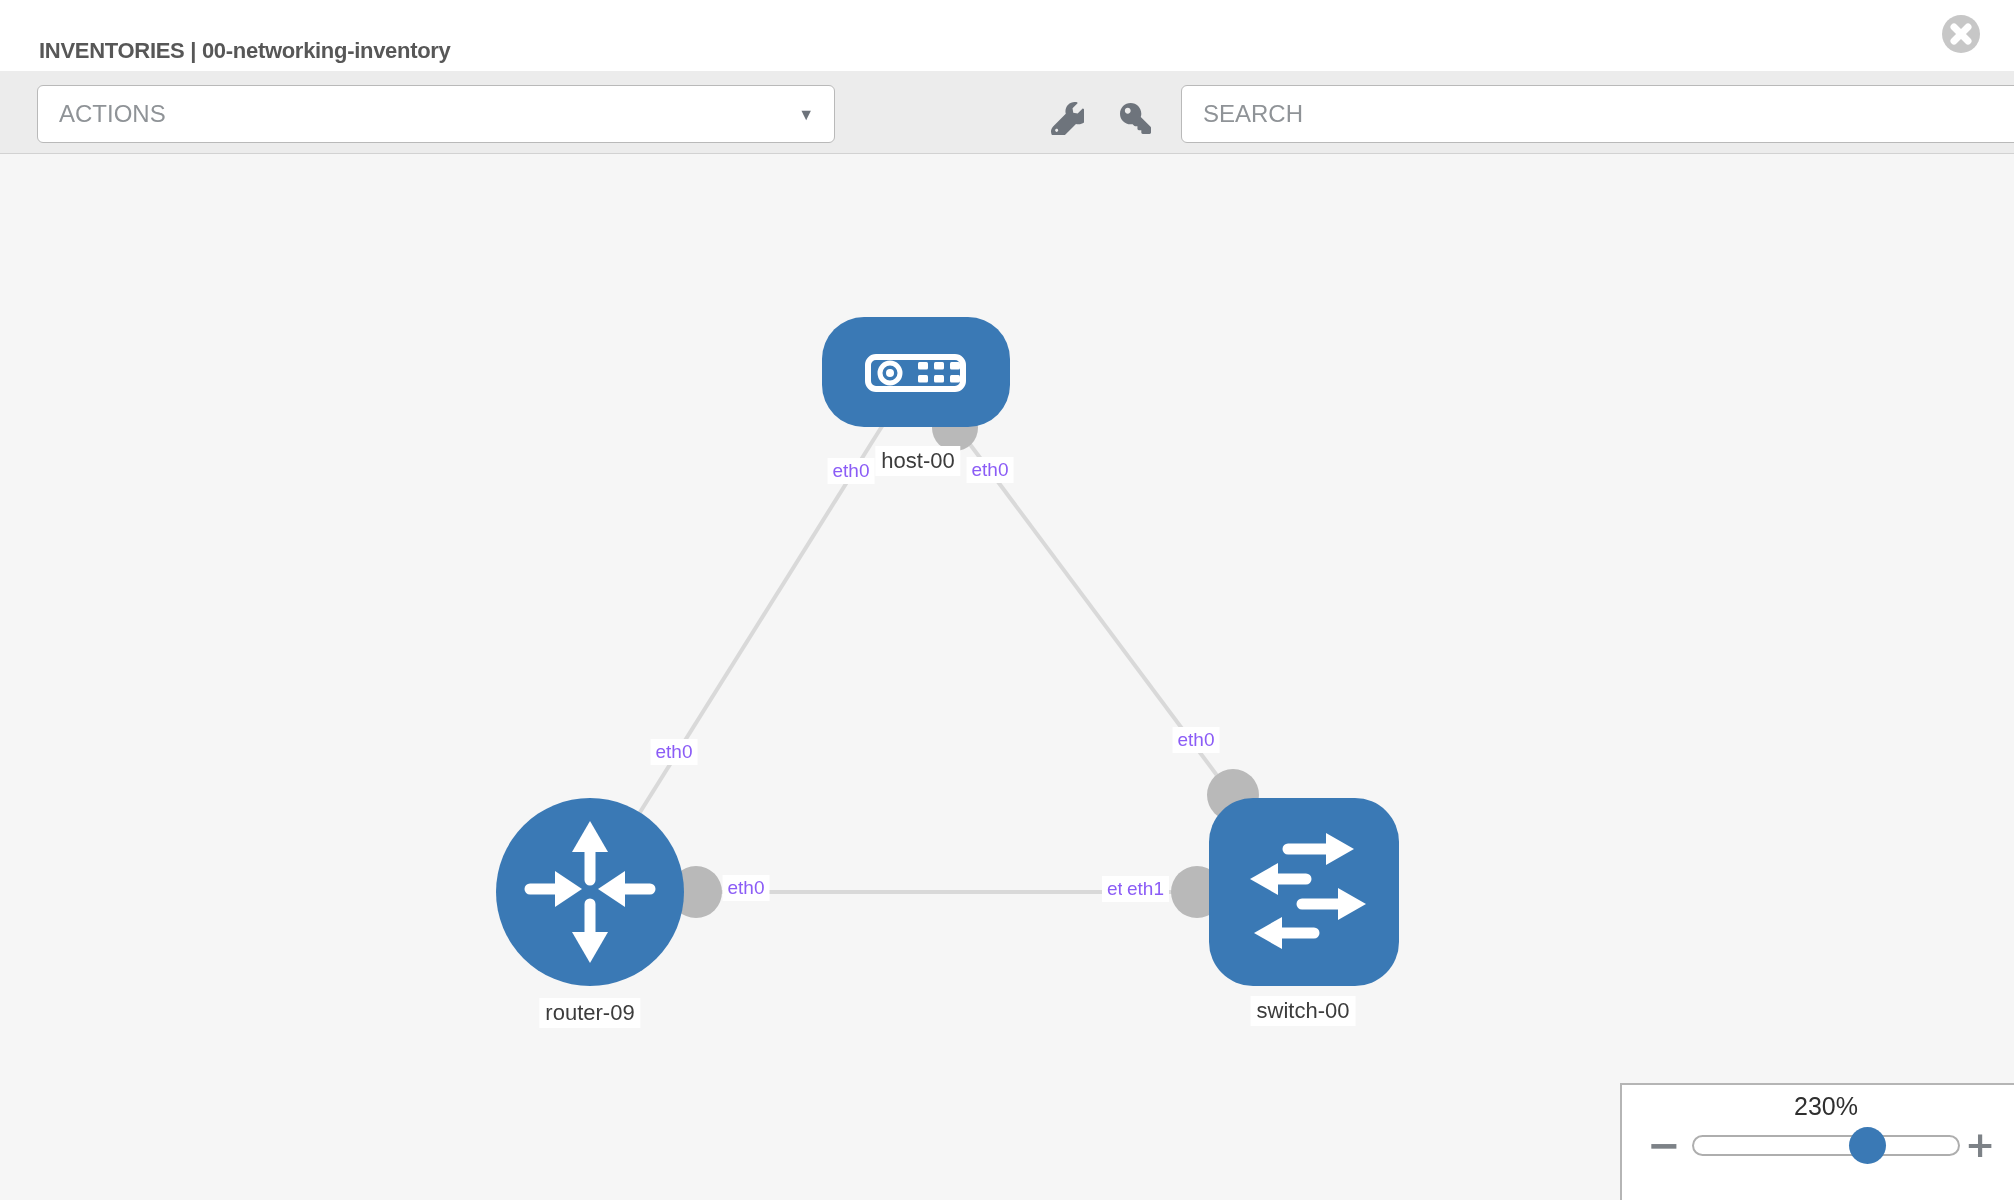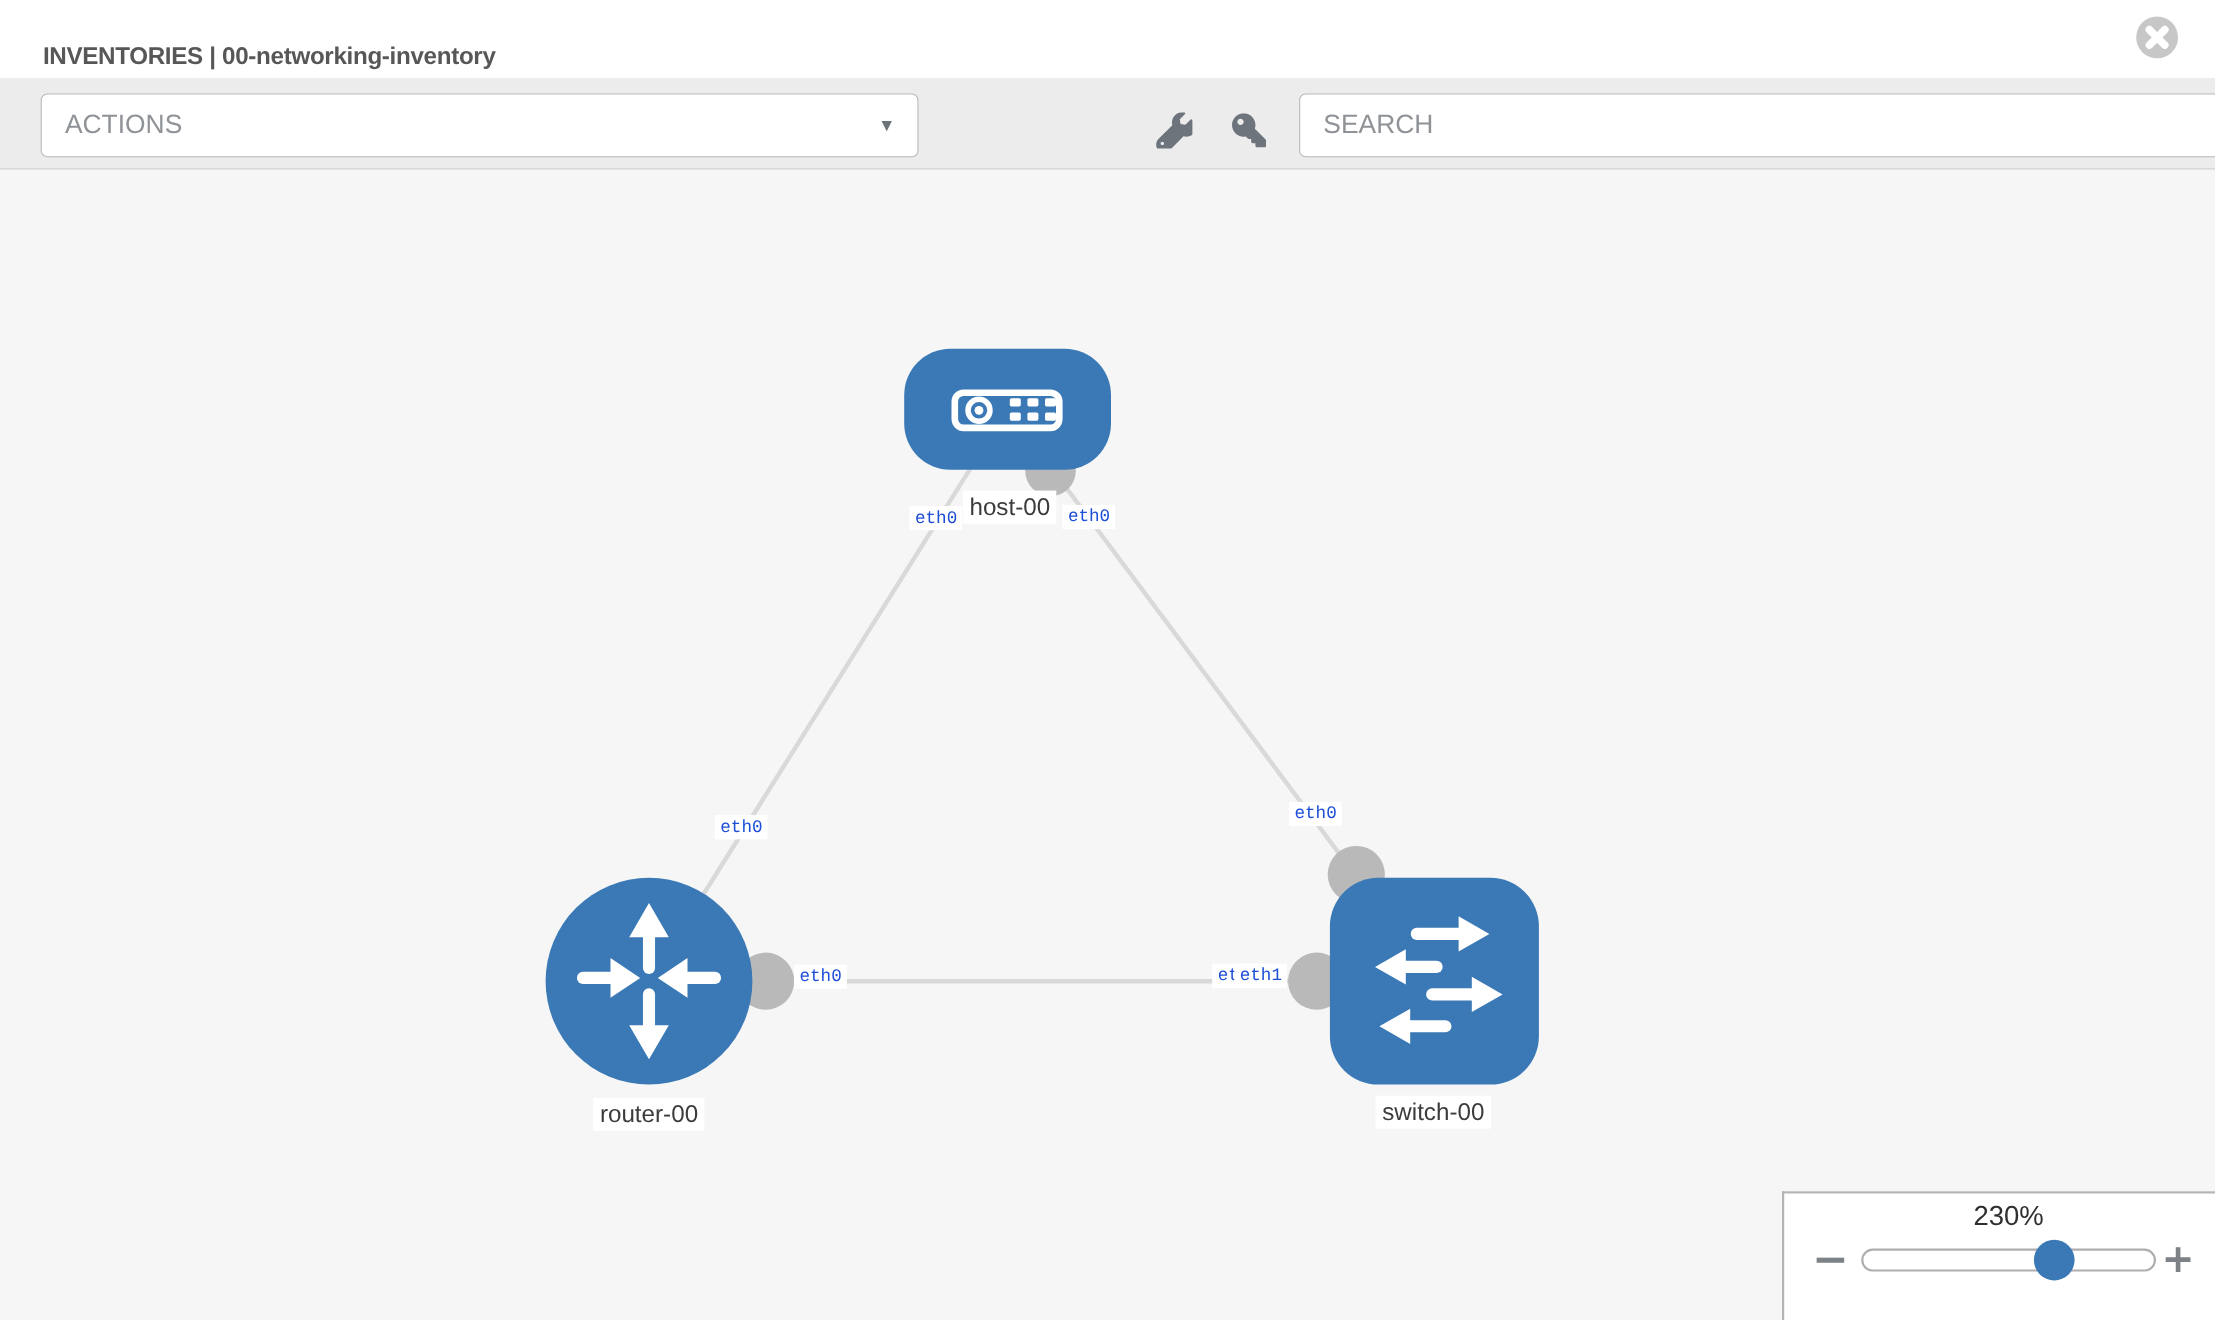--- a/index.html
+++ b/index.html
@@ -40,21 +40,21 @@
   }
   .tb-wrench{left:1048px;}
   .tb-key{left:1116px;}
   
   .canvas{position:absolute;top:155px;left:0;width:2014px;height:1045px;background:#f6f6f6;}
   .topo-svg{position:absolute;top:0;left:0;}
   .lbl{
     position:absolute;background:#fff;color:#3c3c3c;white-space:nowrap;
   }
   .lbl.node-lbl{font-size:22px;padding:2px 6px;transform:translate(-50%,-50%);}
-  .lbl.eth-lbl{font-size:16px;padding:2px 5px;color:#1d4ed8;font-family:Liberation Mono, monospace;}
+  .lbl.eth-lbl{font-size:19px;padding:2px 5px;color:#8b5cf6;}
   .lbl.eth-center{transform:translate(-50%,-50%);}
   
   .zoom-box{
     position:absolute;left:1620px;top:928px;width:394px;height:117px;background:#fff;
     border-top:2px solid #b5b5b5;border-left:2px solid #b5b5b5;
   }
   .zoom-level{
     position:absolute;left:204px;top:7px;transform:translateX(-50%);
     font-size:25px;color:#2f2f2f;
   }
@@ -170,21 +170,21 @@
           <polygon points="-26,-29 -26,3 -54,-13" stroke="none"></polygon>
           <line x1="-2" y1="12" x2="38" y2="12"></line>
           <polygon points="34,-4 34,28 62,12" stroke="none"></polygon>
           <line x1="10" y1="41" x2="-26" y2="41"></line>
           <polygon points="-22,25 -22,57 -50,41" stroke="none"></polygon>
         </g>
       </g>
     </svg>
 
     <div class="lbl node-lbl" style="left:918px;top:306px;">host-00</div>
-    <div class="lbl node-lbl" style="left:590px;top:858px;">router-00</div>
+    <div class="lbl node-lbl" style="left:590px;top:858px;">router-09</div>
     <div class="lbl node-lbl" style="left:1303px;top:856px;">switch-00</div>
 
     <div class="lbl eth-lbl eth-center" style="left:851px;top:316px;">eth0</div>
     <div class="lbl eth-lbl eth-center" style="left:674px;top:597px;">eth0</div>
     <div class="lbl eth-lbl eth-center" style="left:990px;top:315px;">eth0</div>
     <div class="lbl eth-lbl eth-center" style="left:1196px;top:585px;">eth0</div>
     <div class="lbl eth-lbl eth-center" style="left:746px;top:733px;">eth0</div>
     <div class="lbl eth-lbl" style="left:1102px;top:721px;">eth1</div>
     <div class="lbl eth-lbl" style="left:1122px;top:721px;">eth1</div>
 

